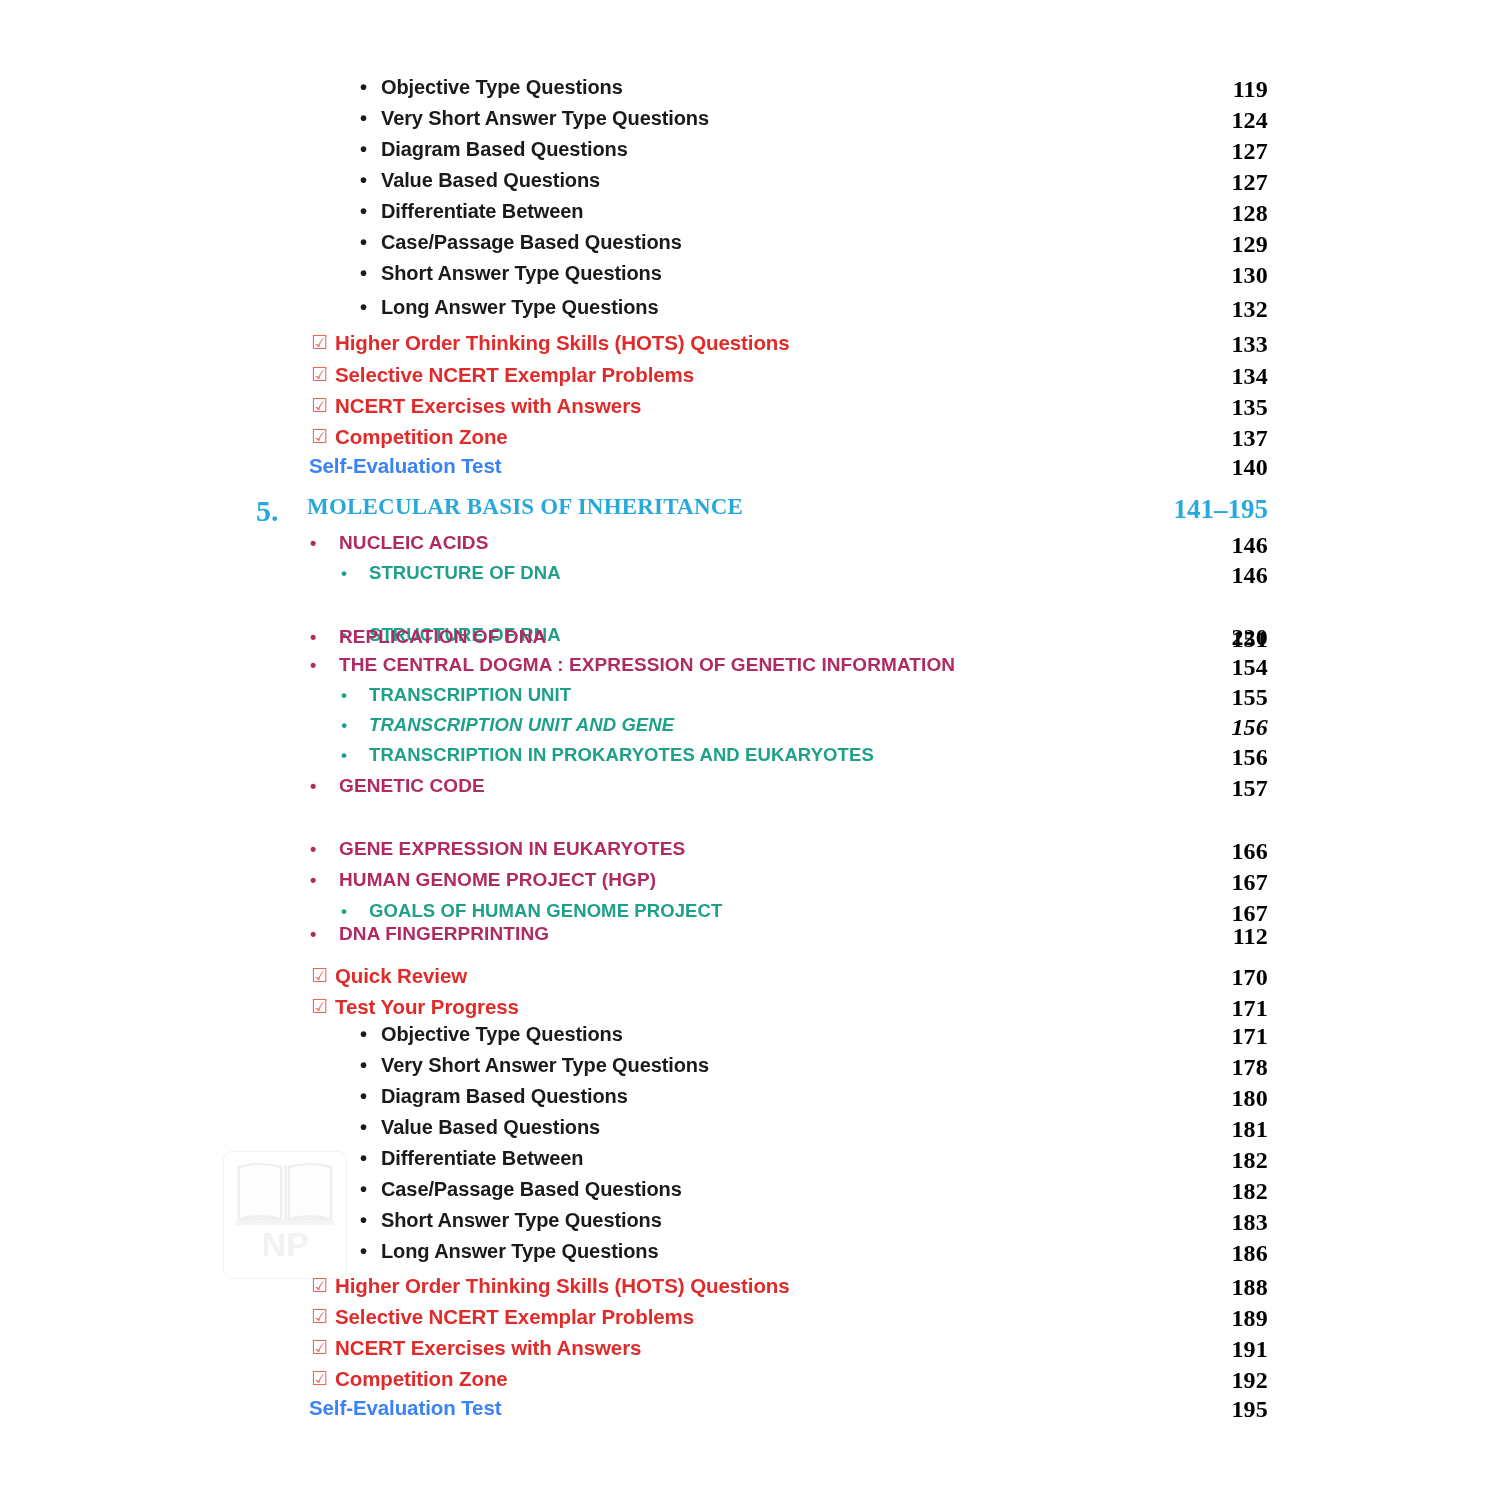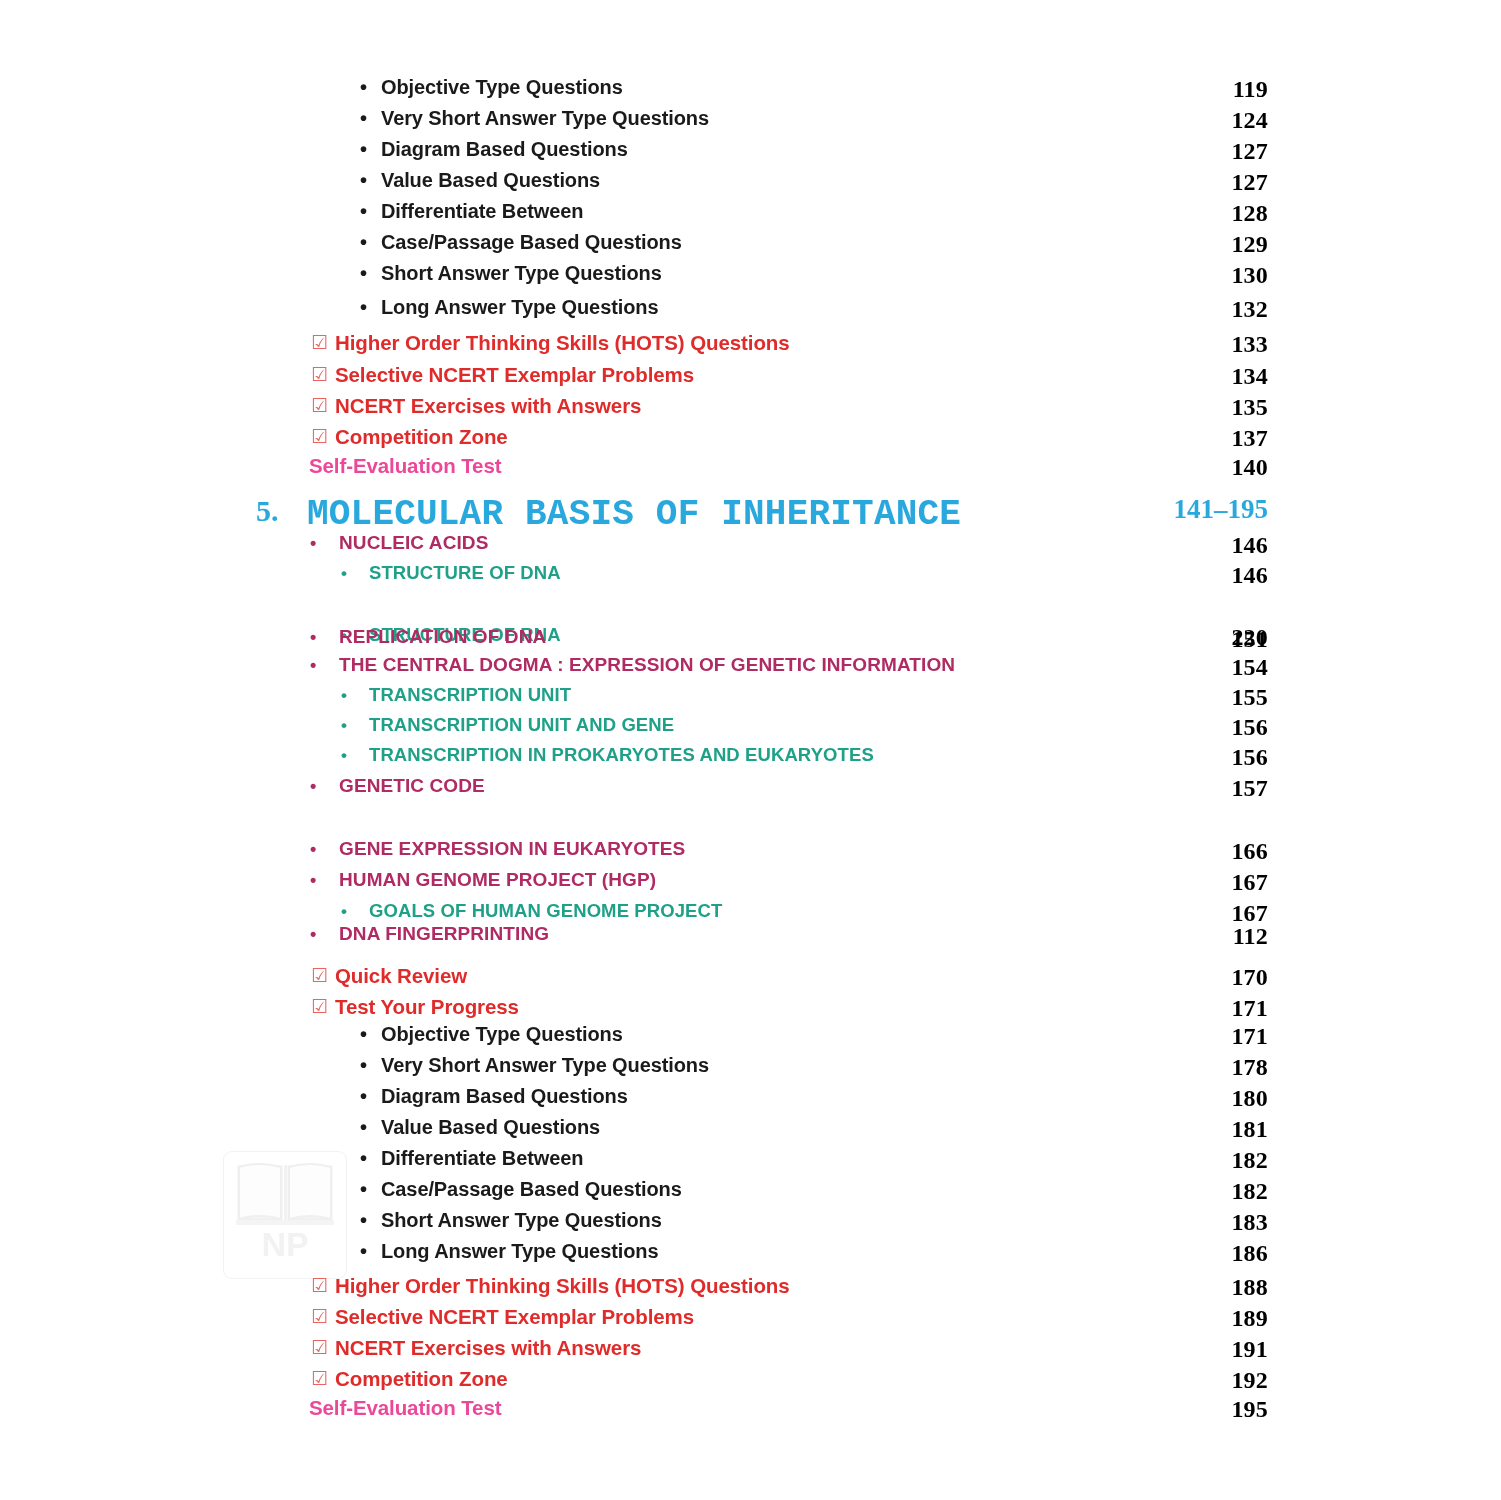--- a/index.html
+++ b/index.html
@@ -95,39 +95,39 @@
     font-family: "DejaVu Sans", sans-serif;
     position: relative;
     top: -1px;
   }
 
   
   .lvl-green {
     left: 309px;
     font-size: 20.5px;
     font-weight: bold;
-    color: #ec4899;
+    color: #3b82f6;
     letter-spacing: -0.1px;
   }
 
   
   .chapnum {
     position: absolute;
     left: 256px;
     font-family: "Liberation Serif", serif;
     font-weight: bold;
     font-size: 30px;
     color: #29a8de;
   }
   .chaptitle {
     position: absolute;
     left: 307px;
-    font-family: Liberation Mono, monospace;
-    font-weight: bold;
-    font-size: 36px;
+    font-family: Liberation Serif, serif;
+    font-weight: bold;
+    font-size: 23px;
     color: #29a8de;
     letter-spacing: 0.2px;
   }
   .chaprange {
     position: absolute;
     right: 233px;
     text-align: right;
     font-family: "Liberation Serif", serif;
     font-weight: bold;
     font-size: 27px;
@@ -264,21 +264,21 @@
       <span class="pageno">151</span>
     </div>
     <div class="row" style="top: 654px;">
       <span class="label lvl-1"><span class="b">•</span><span>THE CENTRAL DOGMA : EXPRESSION OF GENETIC INFORMATION</span></span>
       <span class="pageno">154</span>
     </div>
     <div class="row" style="top: 684px;">
       <span class="label lvl-2"><span class="b">•</span><span>TRANSCRIPTION UNIT</span></span>
       <span class="pageno">155</span>
     </div>
-    <div class="row" style="top: 714px;">
+    <div class="row" style="top: 714px; font-style: italic;">
       <span class="label lvl-2"><span class="b">•</span><span>TRANSCRIPTION UNIT AND GENE</span></span>
       <span class="pageno">156</span>
     </div>
     <div class="row" style="top: 744px;">
       <span class="label lvl-2"><span class="b">•</span><span>TRANSCRIPTION IN PROKARYOTES AND EUKARYOTES</span></span>
       <span class="pageno">156</span>
     </div>
     <div class="row" style="top: 775px;">
       <span class="label lvl-1"><span class="b">•</span><span>GENETIC CODE</span></span>
       <span class="pageno">157</span>

